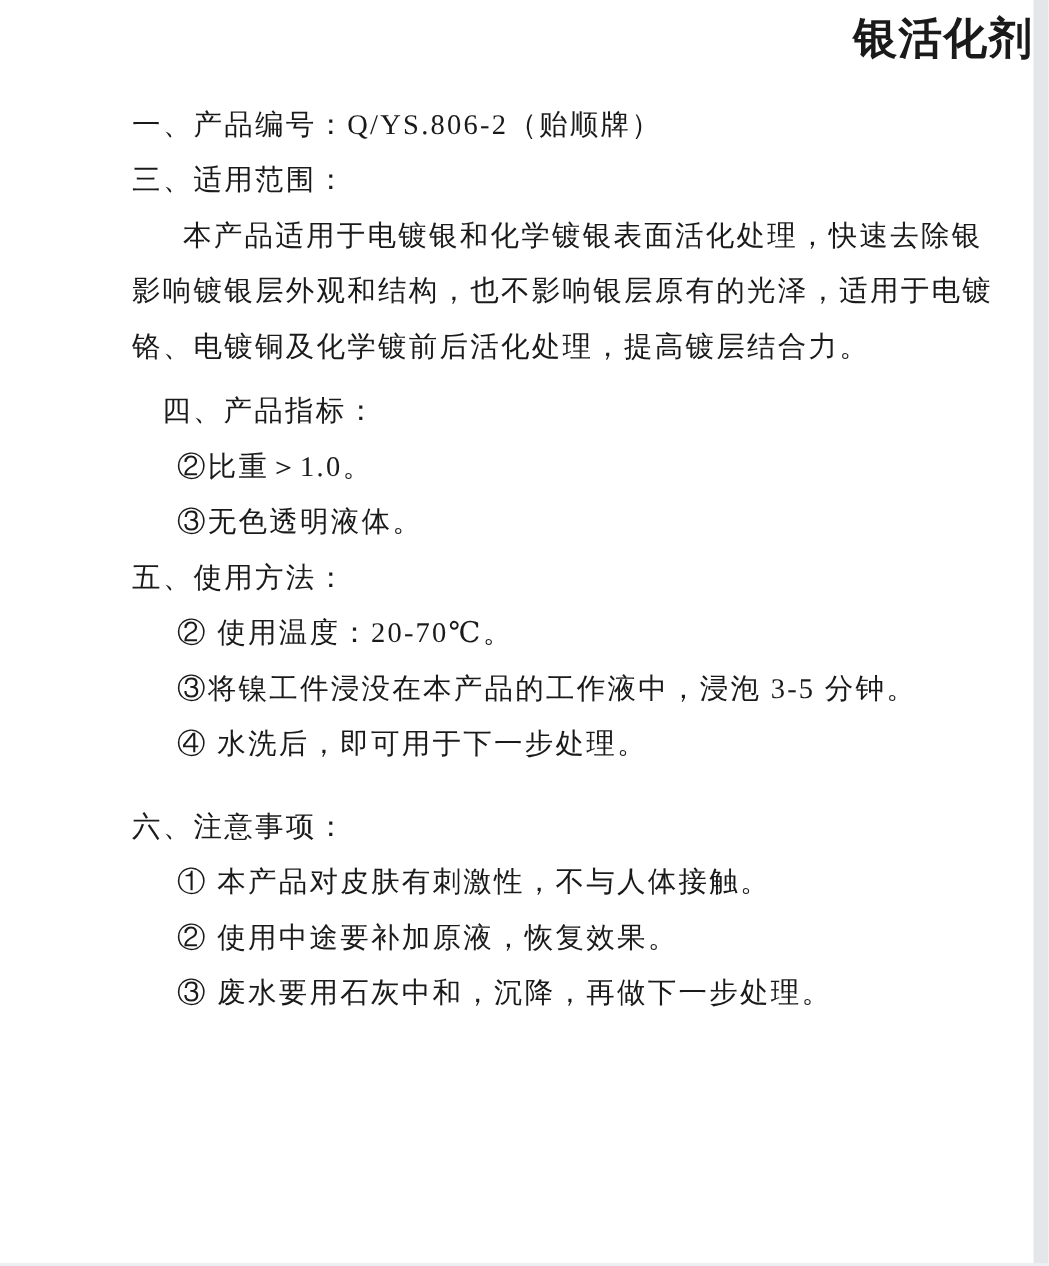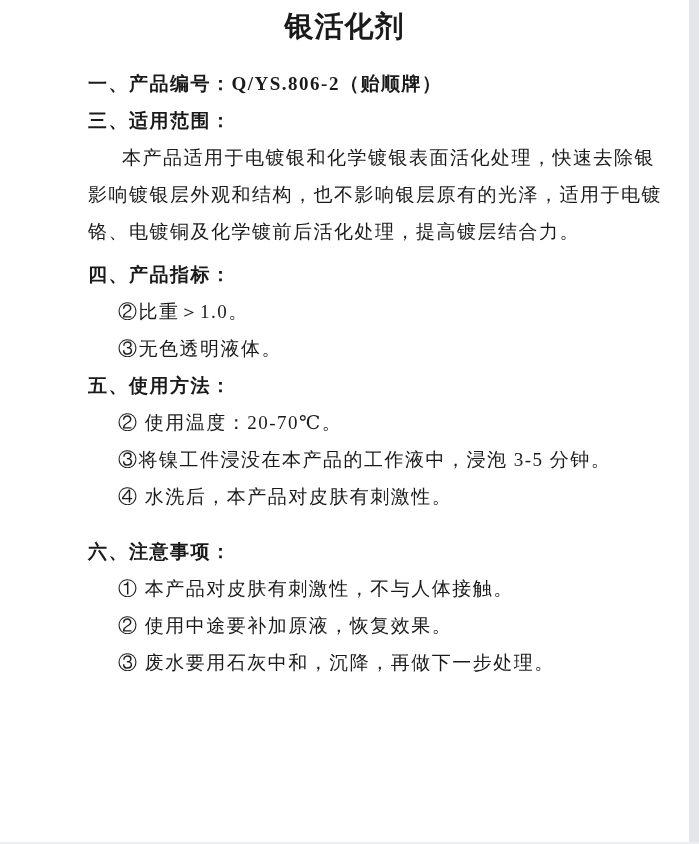--- a/index.html
+++ b/index.html
@@ -18,63 +18,63 @@
   .edge-bottom{
     position:absolute;left:0;bottom:0;
     width:699px;height:2px;
   }
   .page{
     position:absolute;top:0;left:0;right:10px;bottom:2px;
     overflow:hidden;
   }
   .doc-title{
     margin:8px 0 0 0;
-    text-align:center;
+    text-align:right;
     font-size:29px;
     font-weight:bold;
     line-height:36px;
     letter-spacing:1px;
   }
   .content{
     margin:21px 30px 0 88px;
   }
   .line{
     font-size:19px;
     line-height:37px;
     letter-spacing:1.5px;
     white-space:nowrap;
   }
   .heading{
-    font-weight:bold;
+    font-weight:normal;
   }
   .body-indent{
     padding-left:34px;
   }
   .item{
     padding-left:30px;
   }
 </style>
 </head>
 <body style="background: rgb(255, 255, 255); color: rgb(26, 26, 26);">
 
 <div class="page">
   <h1 class="doc-title">银活化剂</h1>
   <div class="content" id="doc-lines">
       <div class="line heading">一、产品编号：Q/YS.806-2（贻顺牌）</div>
       <div class="line heading">三、适用范围：</div>
       <div class="line body-indent">本产品适用于电镀银和化学镀银表面活化处理，快速去除银</div>
       <div class="line body">影响镀银层外观和结构，也不影响银层原有的光泽，适用于电镀</div>
       <div class="line body">铬、电镀铜及化学镀前后活化处理，提高镀层结合力。</div>
-      <div class="line heading" style="margin-top: 6px;">四、产品指标：</div>
+      <div class="line heading" style="margin-top: 6px; margin-left: 20px;">四、产品指标：</div>
       <div class="line item">②比重＞1.0。</div>
       <div class="line item">③无色透明液体。</div>
       <div class="line heading">五、使用方法：</div>
       <div class="line item">② 使用温度：20-70℃。</div>
       <div class="line item">③将镍工件浸没在本产品的工作液中，浸泡 3-5 分钟。</div>
-      <div class="line item">④ 水洗后，本产品对皮肤有刺激性。</div>
+      <div class="line item">④ 水洗后，即可用于下一步处理。</div>
       <div class="line heading" style="margin-top: 18px;">六、注意事项：</div>
       <div class="line item">① 本产品对皮肤有刺激性，不与人体接触。</div>
       <div class="line item">② 使用中途要补加原液，恢复效果。</div>
       <div class="line item">③ 废水要用石灰中和，沉降，再做下一步处理。</div>
     </div>
 </div>
 
 <div class="edge-right" style="background: rgb(228, 230, 233);"></div>
 <div class="edge-bottom" style="background: rgb(236, 238, 241);"></div>
 

